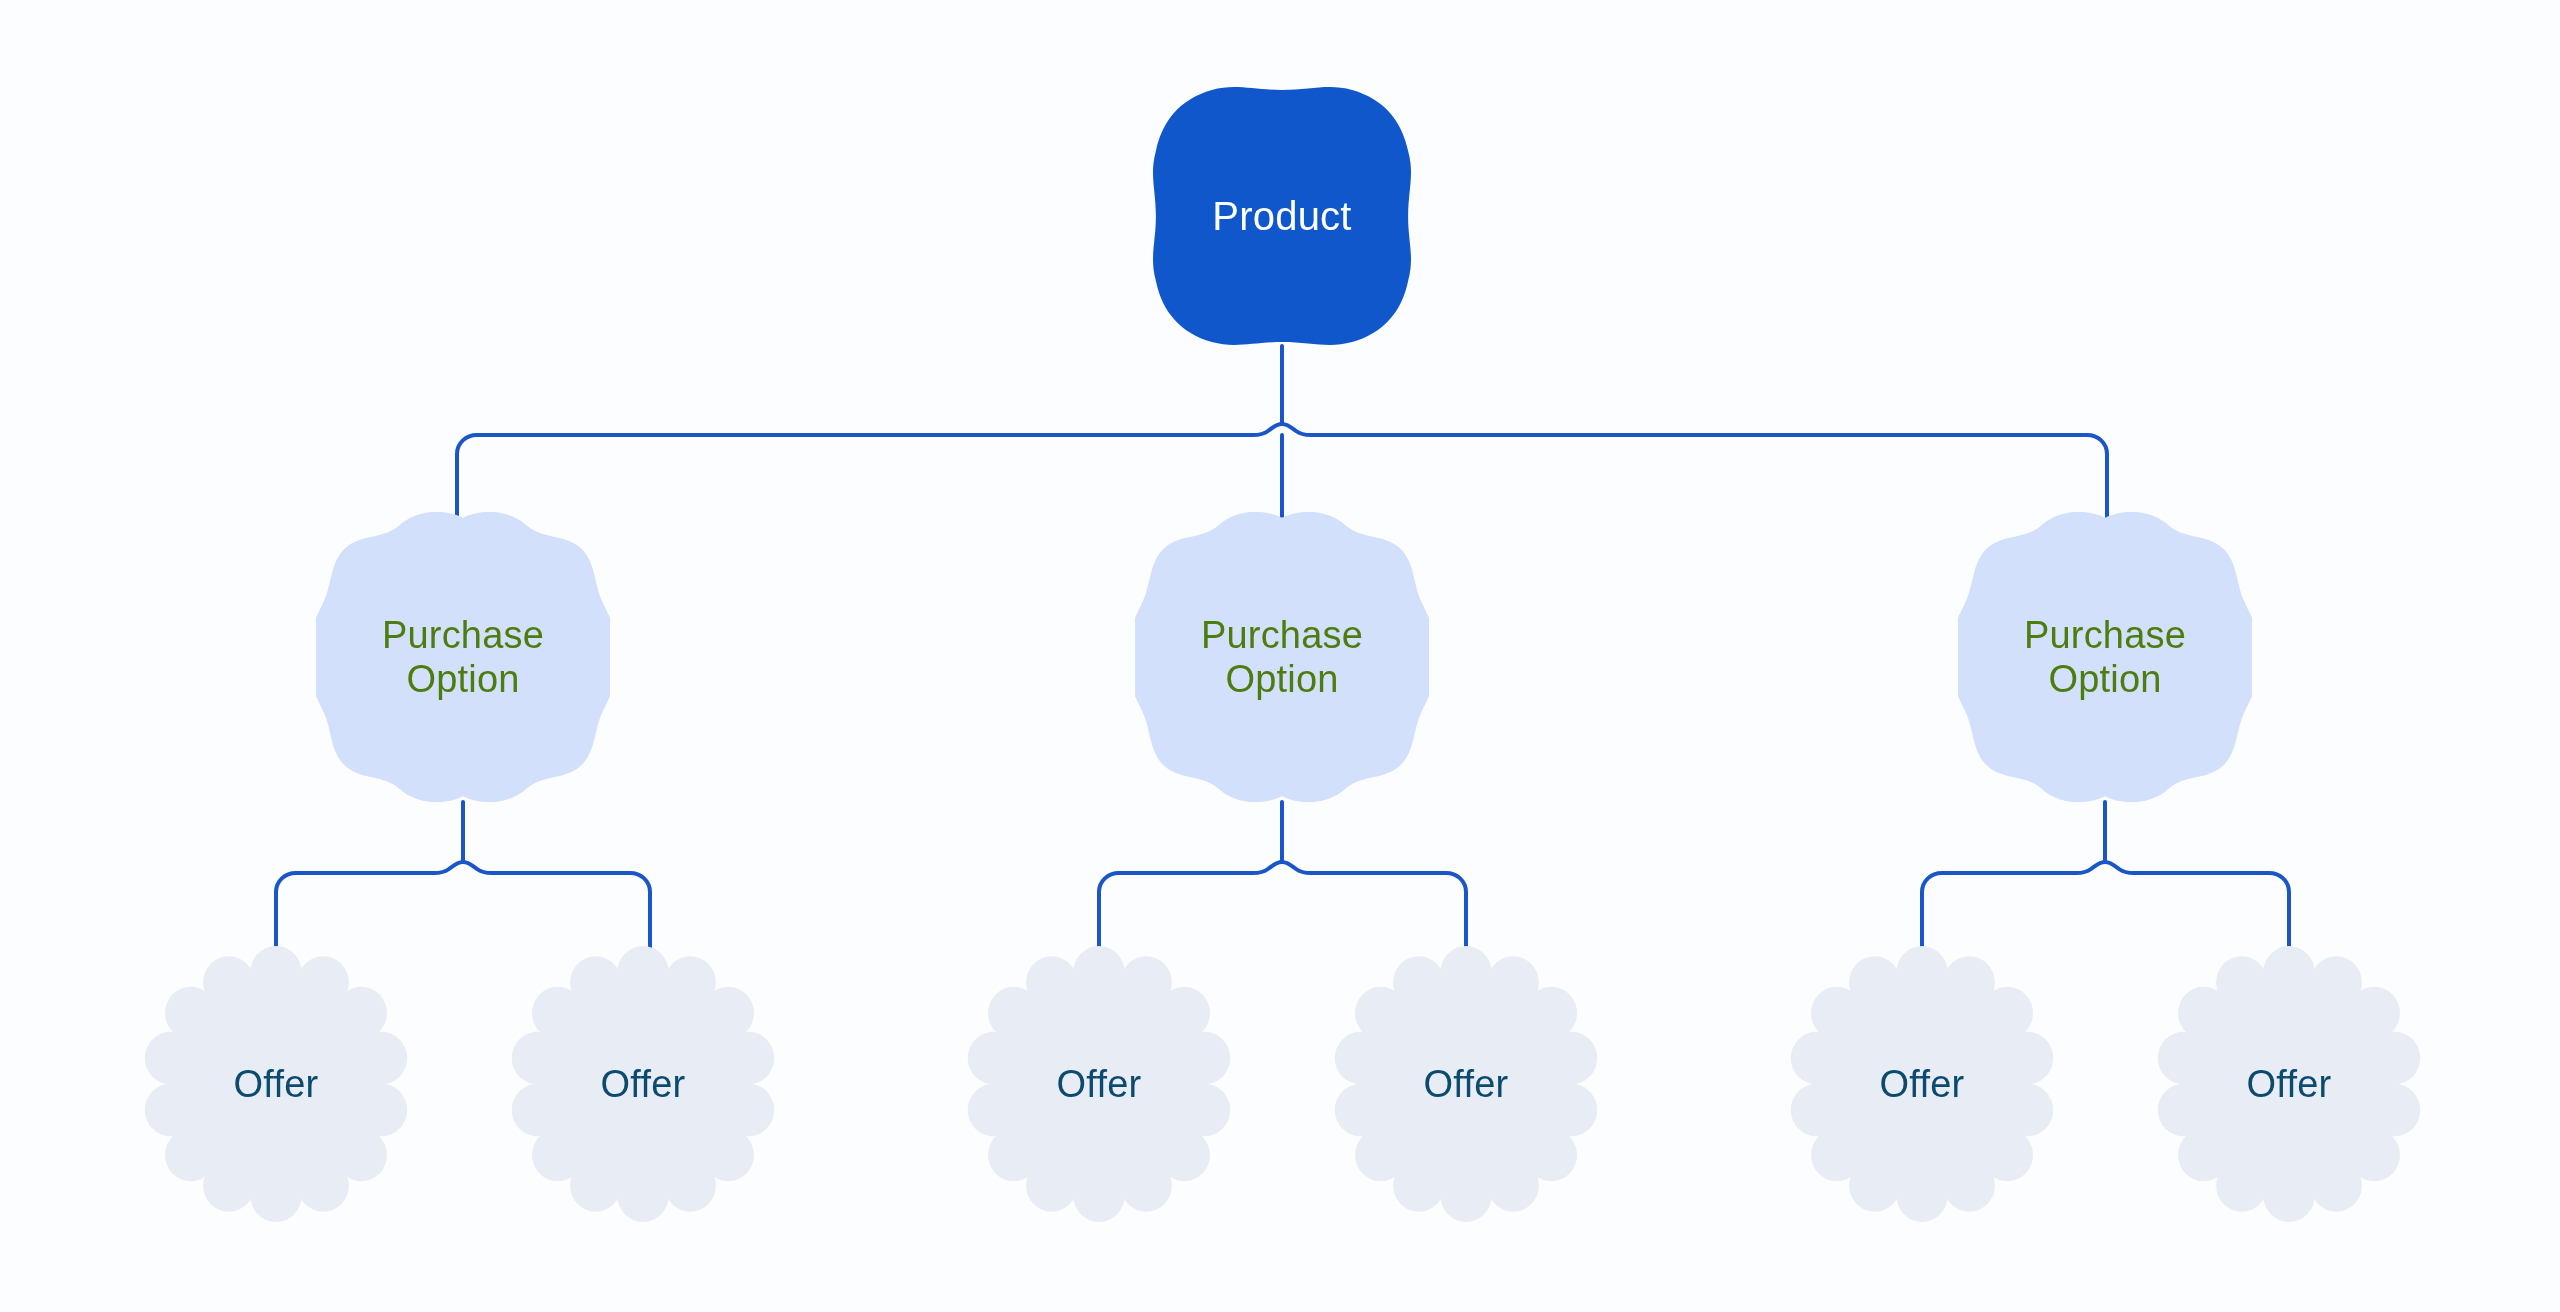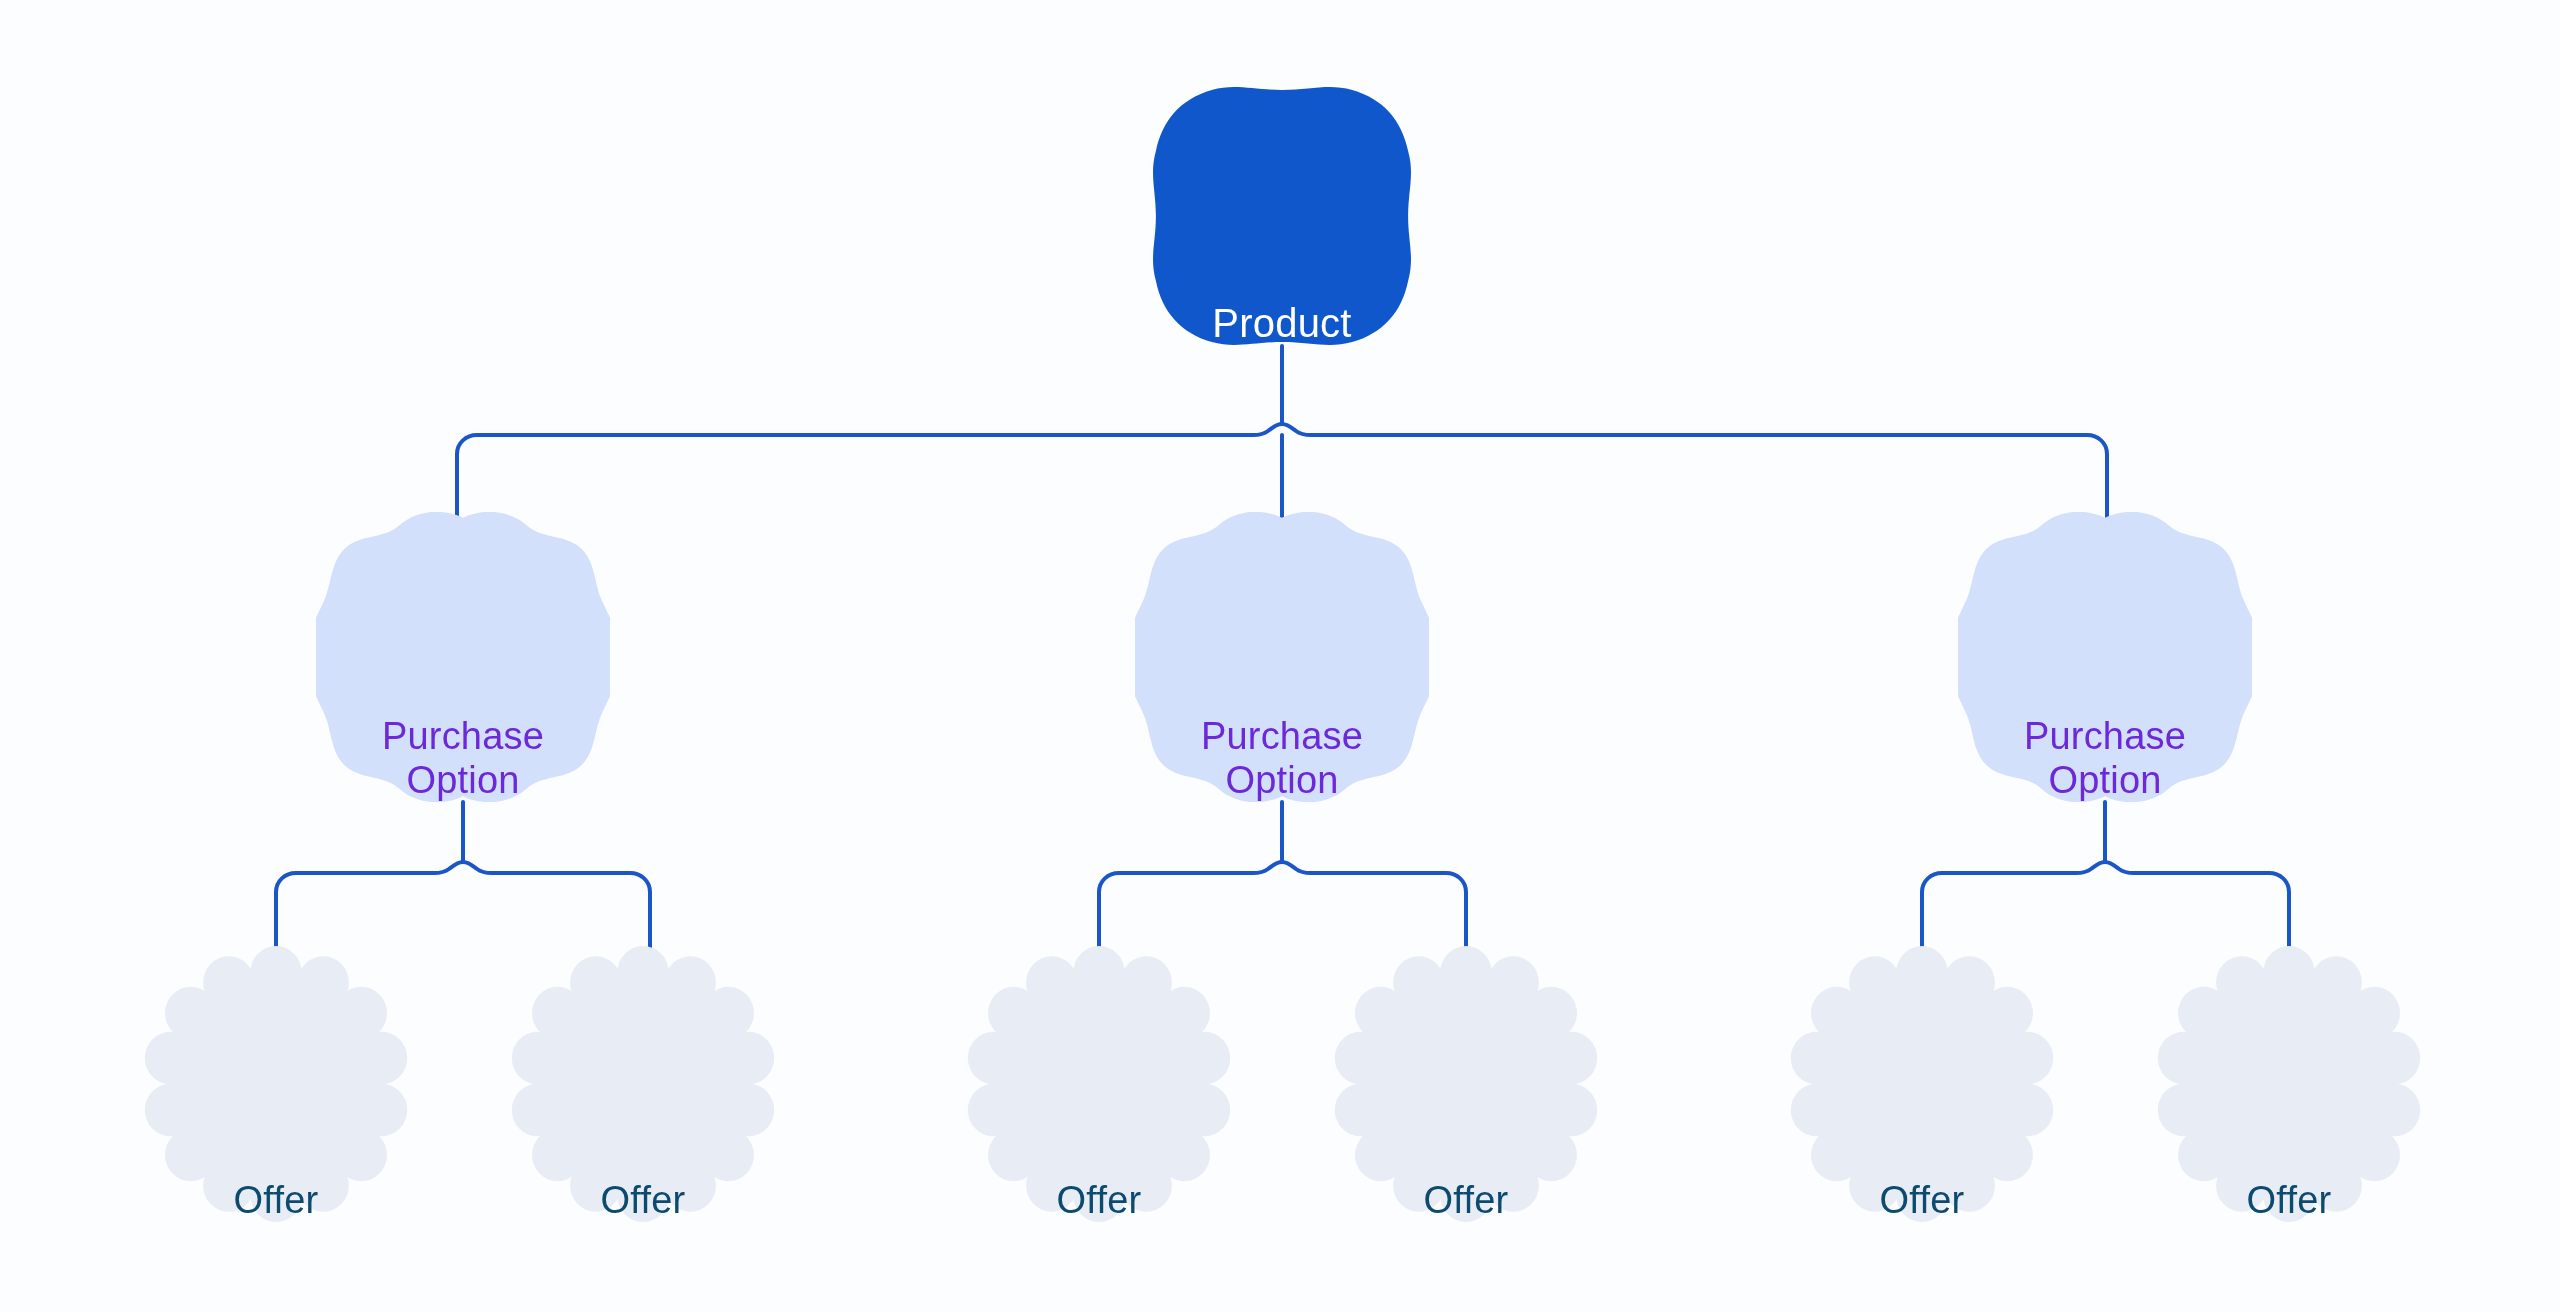--- a/index.html
+++ b/index.html
@@ -22,21 +22,21 @@
     position: absolute;
     left: 0;
     top: 0;
     width: 2560px;
     height: 1312px;
     pointer-events: none;
   }
   .node {
     position: absolute;
     display: flex;
-    align-items: flex-end;
+    align-items: center;
     justify-content: center;
     text-align: center;
     line-height: 1.16;
     user-select: none;
   }
   .node .blob {
     position: absolute;
     left: 0;
     top: 0;
     width: 100%;
@@ -58,21 +58,21 @@
     font-size: 40px;
     letter-spacing: 0.2px;
   }
 
   
   .node-mid {
     width: 294px;
     height: 290px;
   }
   .node-mid .label {
-    color: #6d28d9;
+    color: #4d7c0f;
     font-size: 38px;
     letter-spacing: 0.2px;
   }
 
   
   .node-leaf {
     width: 270px;
     height: 276px;
   }
   .node-leaf .label {

